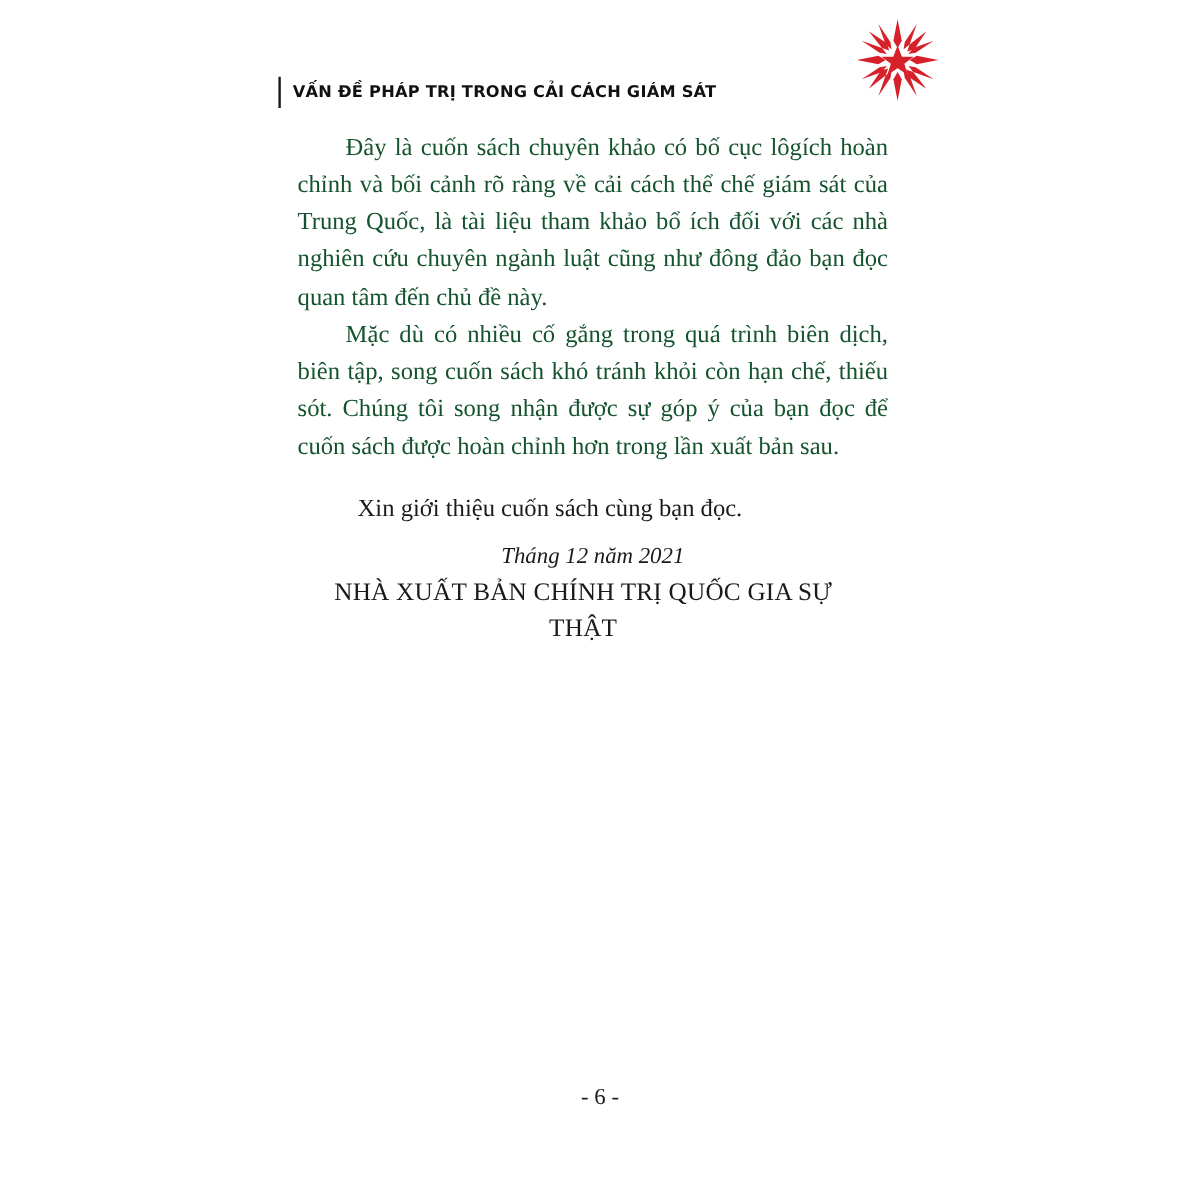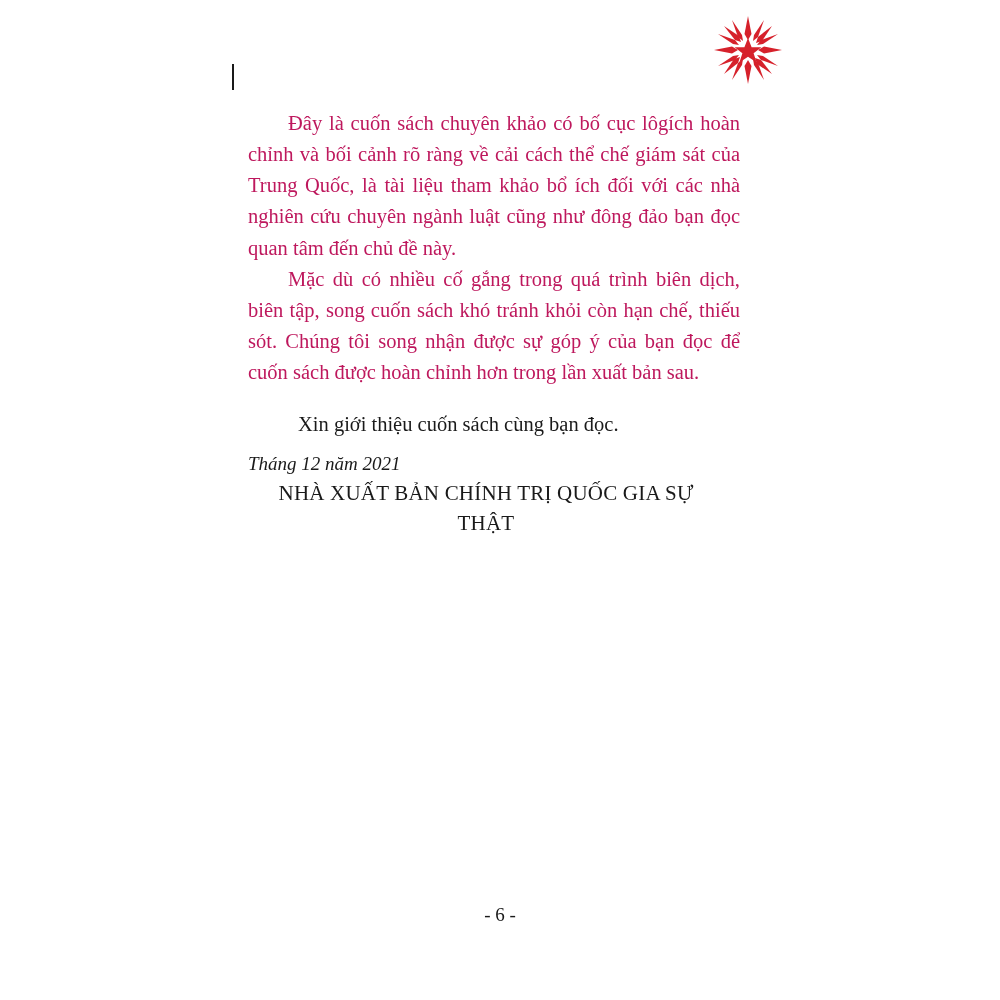--- a/index.html
+++ b/index.html
@@ -63,39 +63,40 @@
     top: 108px;
     left: 248px;
     width: 492px;
   }
   p.para {
     margin: 0;
     font-size: 20.5px;
     line-height: 1.52;
     text-align: justify;
     text-indent: 40px;
-    color: #be185d;
+    color: #14532d;
   }
   p.para + p.para {
     margin-top: 0;
   }
   .spacer-para {
     height: 11px;
   }
   p.closing {
     margin: 10px;
     font-size: 20.5px;
     line-height: 1.52;
     text-indent: 40px;
     text-align: left;
   }
   p.date {
     margin: 4px 0 0 0;
     font-size: 19px;
     font-style: italic;
+    text-align: center;
     line-height: 1.4;
   }
   p.publisher {
     margin: 2px 16px 0 0;
     font-size: 21px;
     text-align: center;
     line-height: 1.4;
     letter-spacing: 0.2px;
   }
 
@@ -110,20 +111,21 @@
     color: #1a1a1a;
   }
 </style>
 </head>
 <body>
 
 <div class="page">
 
   <div class="running-head">
     <div class="head-rule"></div>
+    <div class="head-text">VẤN ĐỀ PHÁP TRỊ TRONG CẢI CÁCH GIÁM SÁT</div>
   </div>
 
   <div class="emblem">
     <svg width="72" height="72" viewBox="0 0 72 72" aria-hidden="true">
       <g fill="#d6212b">
 
         <path d="M36 2 L39.5 20 L36 26 L32.5 20 Z"></path>
         <path d="M36 70 L39.5 52 L36 46 L32.5 52 Z"></path>
         <path d="M2 36 L20 32.5 L26 36 L20 39.5 Z"></path>
         <path d="M70 36 L52 32.5 L46 36 L52 39.5 Z"></path>

